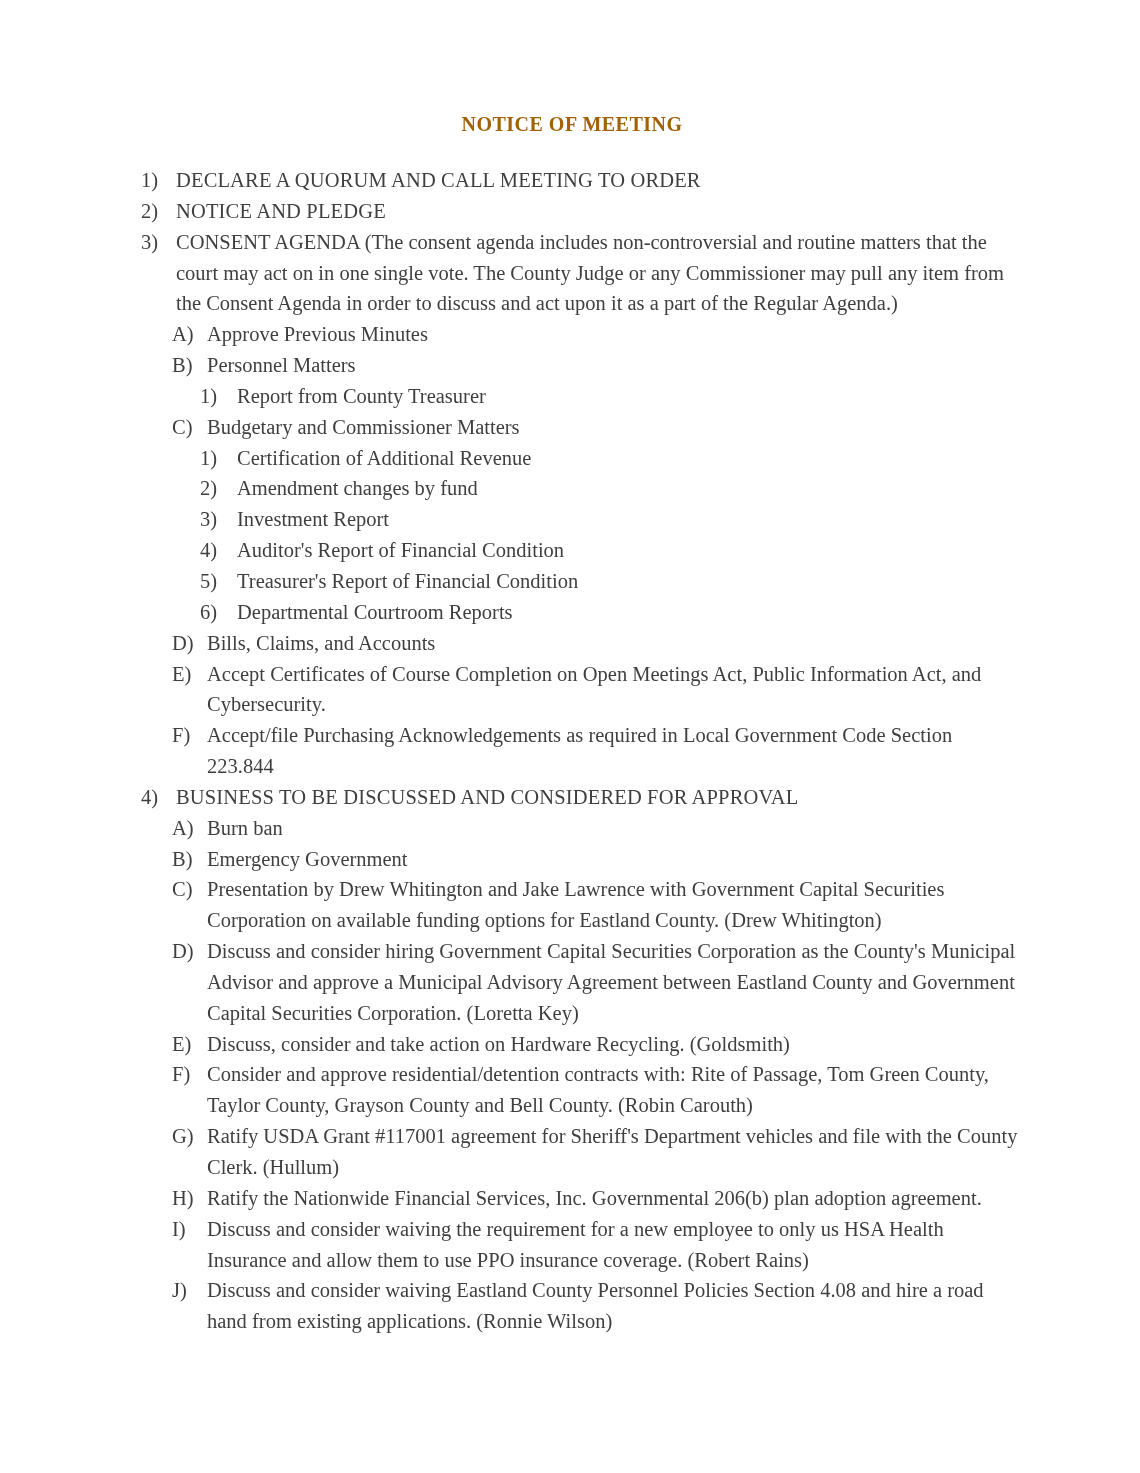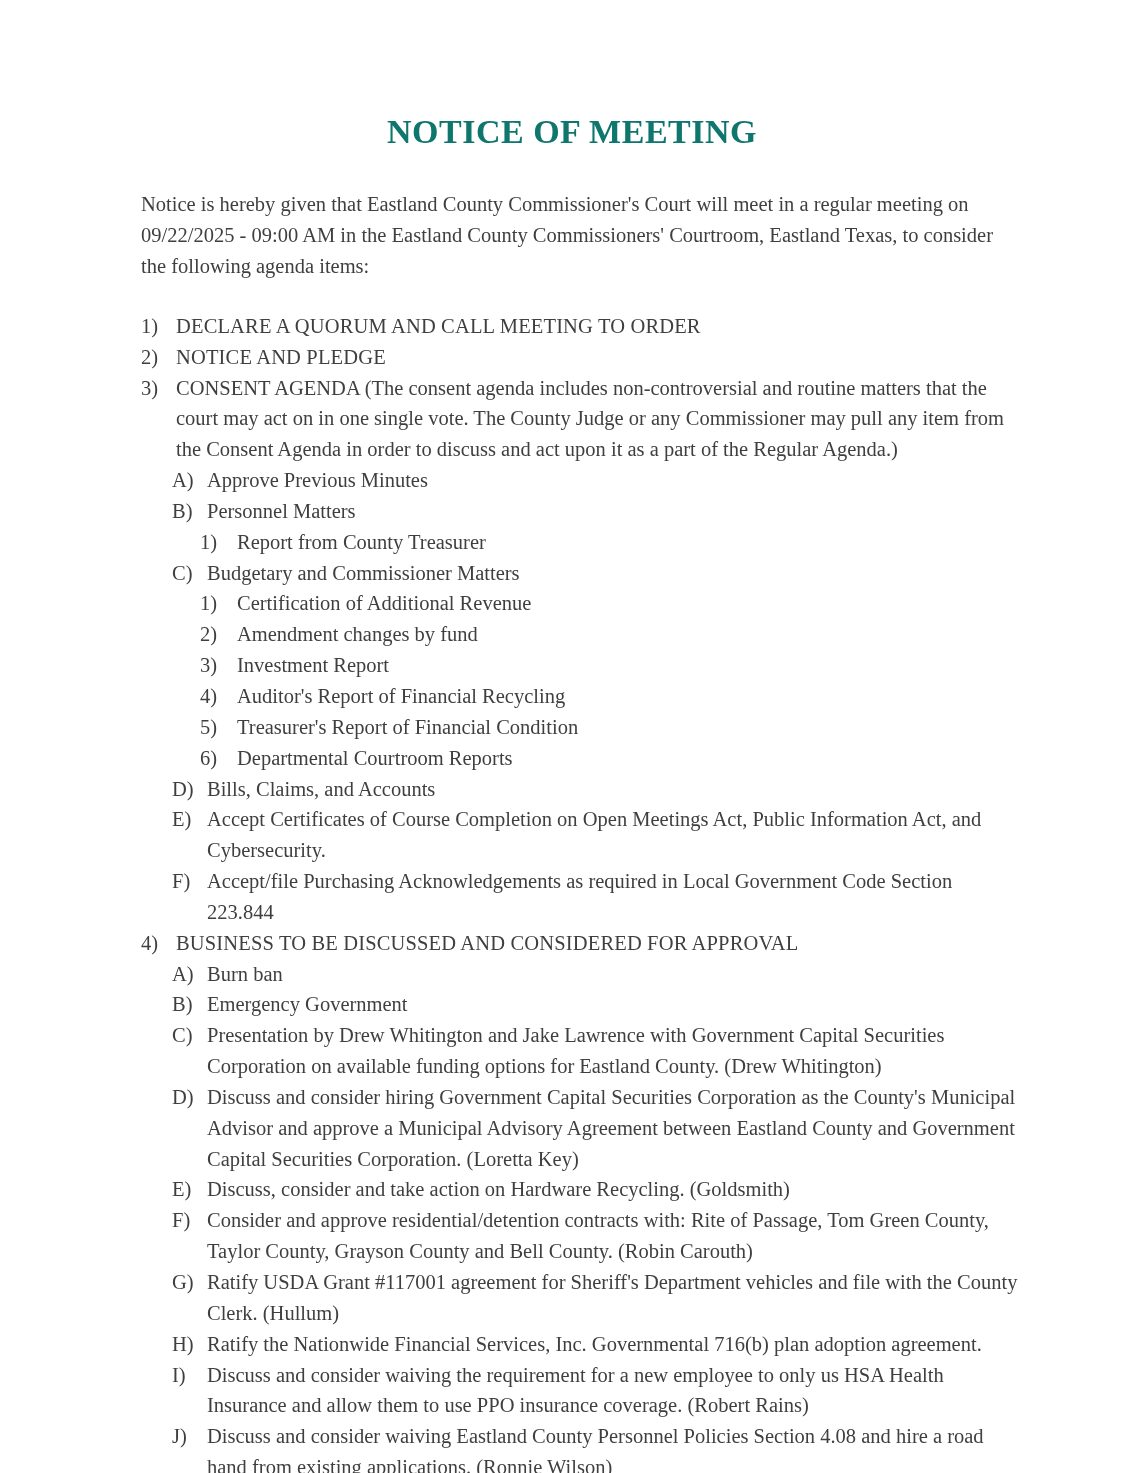--- a/index.html
+++ b/index.html
@@ -20,24 +20,24 @@
   }
   .content {
     position: absolute;
     left: 141px;
     top: 0;
     width: 880px;
   }
 
   .doc-title {
     text-align: center;
-    font-size: 34px;
+    font-size: 20px;
     font-weight: bold;
     letter-spacing: 0.5px;
-    color: #0f766e;
+    color: #a16207;
     margin: 0;
     padding-top: 113px;
     padding-right: 18px;
   }
 
   .intro {
     margin: 0;
     padding-top: 38px;
     font-size: 20.5px;
     line-height: 1.51;
@@ -108,21 +108,20 @@
   }
 </style>
 </head>
 <body>
 
 <div class="page">
   <div class="content">
 
     <h1 class="doc-title">NOTICE OF MEETING</h1>
 
-    <p class="intro">Notice is hereby given that Eastland County Commissioner's Court will meet in a regular meeting on 09/22/2025 - 09:00 AM in the Eastland County Commissioners' Courtroom, Eastland Texas, to consider the following agenda items:</p>
 
     <div class="agenda">
 
       <div class="lvl1 caps">
         <span class="marker">1)</span>
         <span class="body">DECLARE A QUORUM AND CALL MEETING TO ORDER</span>
       </div>
 
       <div class="lvl1 caps">
         <span class="marker">2)</span>
@@ -164,21 +163,21 @@
         <span class="body">Amendment changes by fund</span>
       </div>
 
       <div class="lvl3">
         <span class="marker">3)</span>
         <span class="body">Investment Report</span>
       </div>
 
       <div class="lvl3">
         <span class="marker">4)</span>
-        <span class="body">Auditor's Report of Financial Recycling</span>
+        <span class="body">Auditor's Report of Financial Condition</span>
       </div>
 
       <div class="lvl3">
         <span class="marker">5)</span>
         <span class="body">Treasurer's Report of Financial Condition</span>
       </div>
 
       <div class="lvl3">
         <span class="marker">6)</span>
         <span class="body">Departmental Courtroom Reports</span>
@@ -234,21 +233,21 @@
         <span class="body">Consider and approve residential/detention contracts with: Rite of Passage, Tom Green County, Taylor County, Grayson County and Bell County. (Robin Carouth)</span>
       </div>
 
       <div class="lvl2">
         <span class="marker">G)</span>
         <span class="body">Ratify USDA Grant #117001 agreement for Sheriff's Department vehicles and file with the County Clerk. (Hullum)</span>
       </div>
 
       <div class="lvl2">
         <span class="marker">H)</span>
-        <span class="body">Ratify the Nationwide Financial Services, Inc. Governmental 716(b) plan adoption agreement.</span>
+        <span class="body">Ratify the Nationwide Financial Services, Inc. Governmental 206(b) plan adoption agreement.</span>
       </div>
 
       <div class="lvl2">
         <span class="marker">I)</span>
         <span class="body">Discuss and consider waiving the requirement for a new employee to only us HSA Health Insurance and allow them to use PPO insurance coverage. (Robert Rains)</span>
       </div>
 
       <div class="lvl2">
         <span class="marker">J)</span>
         <span class="body">Discuss and consider waiving Eastland County Personnel Policies Section 4.08 and hire a road hand from existing applications. (Ronnie Wilson)</span>

